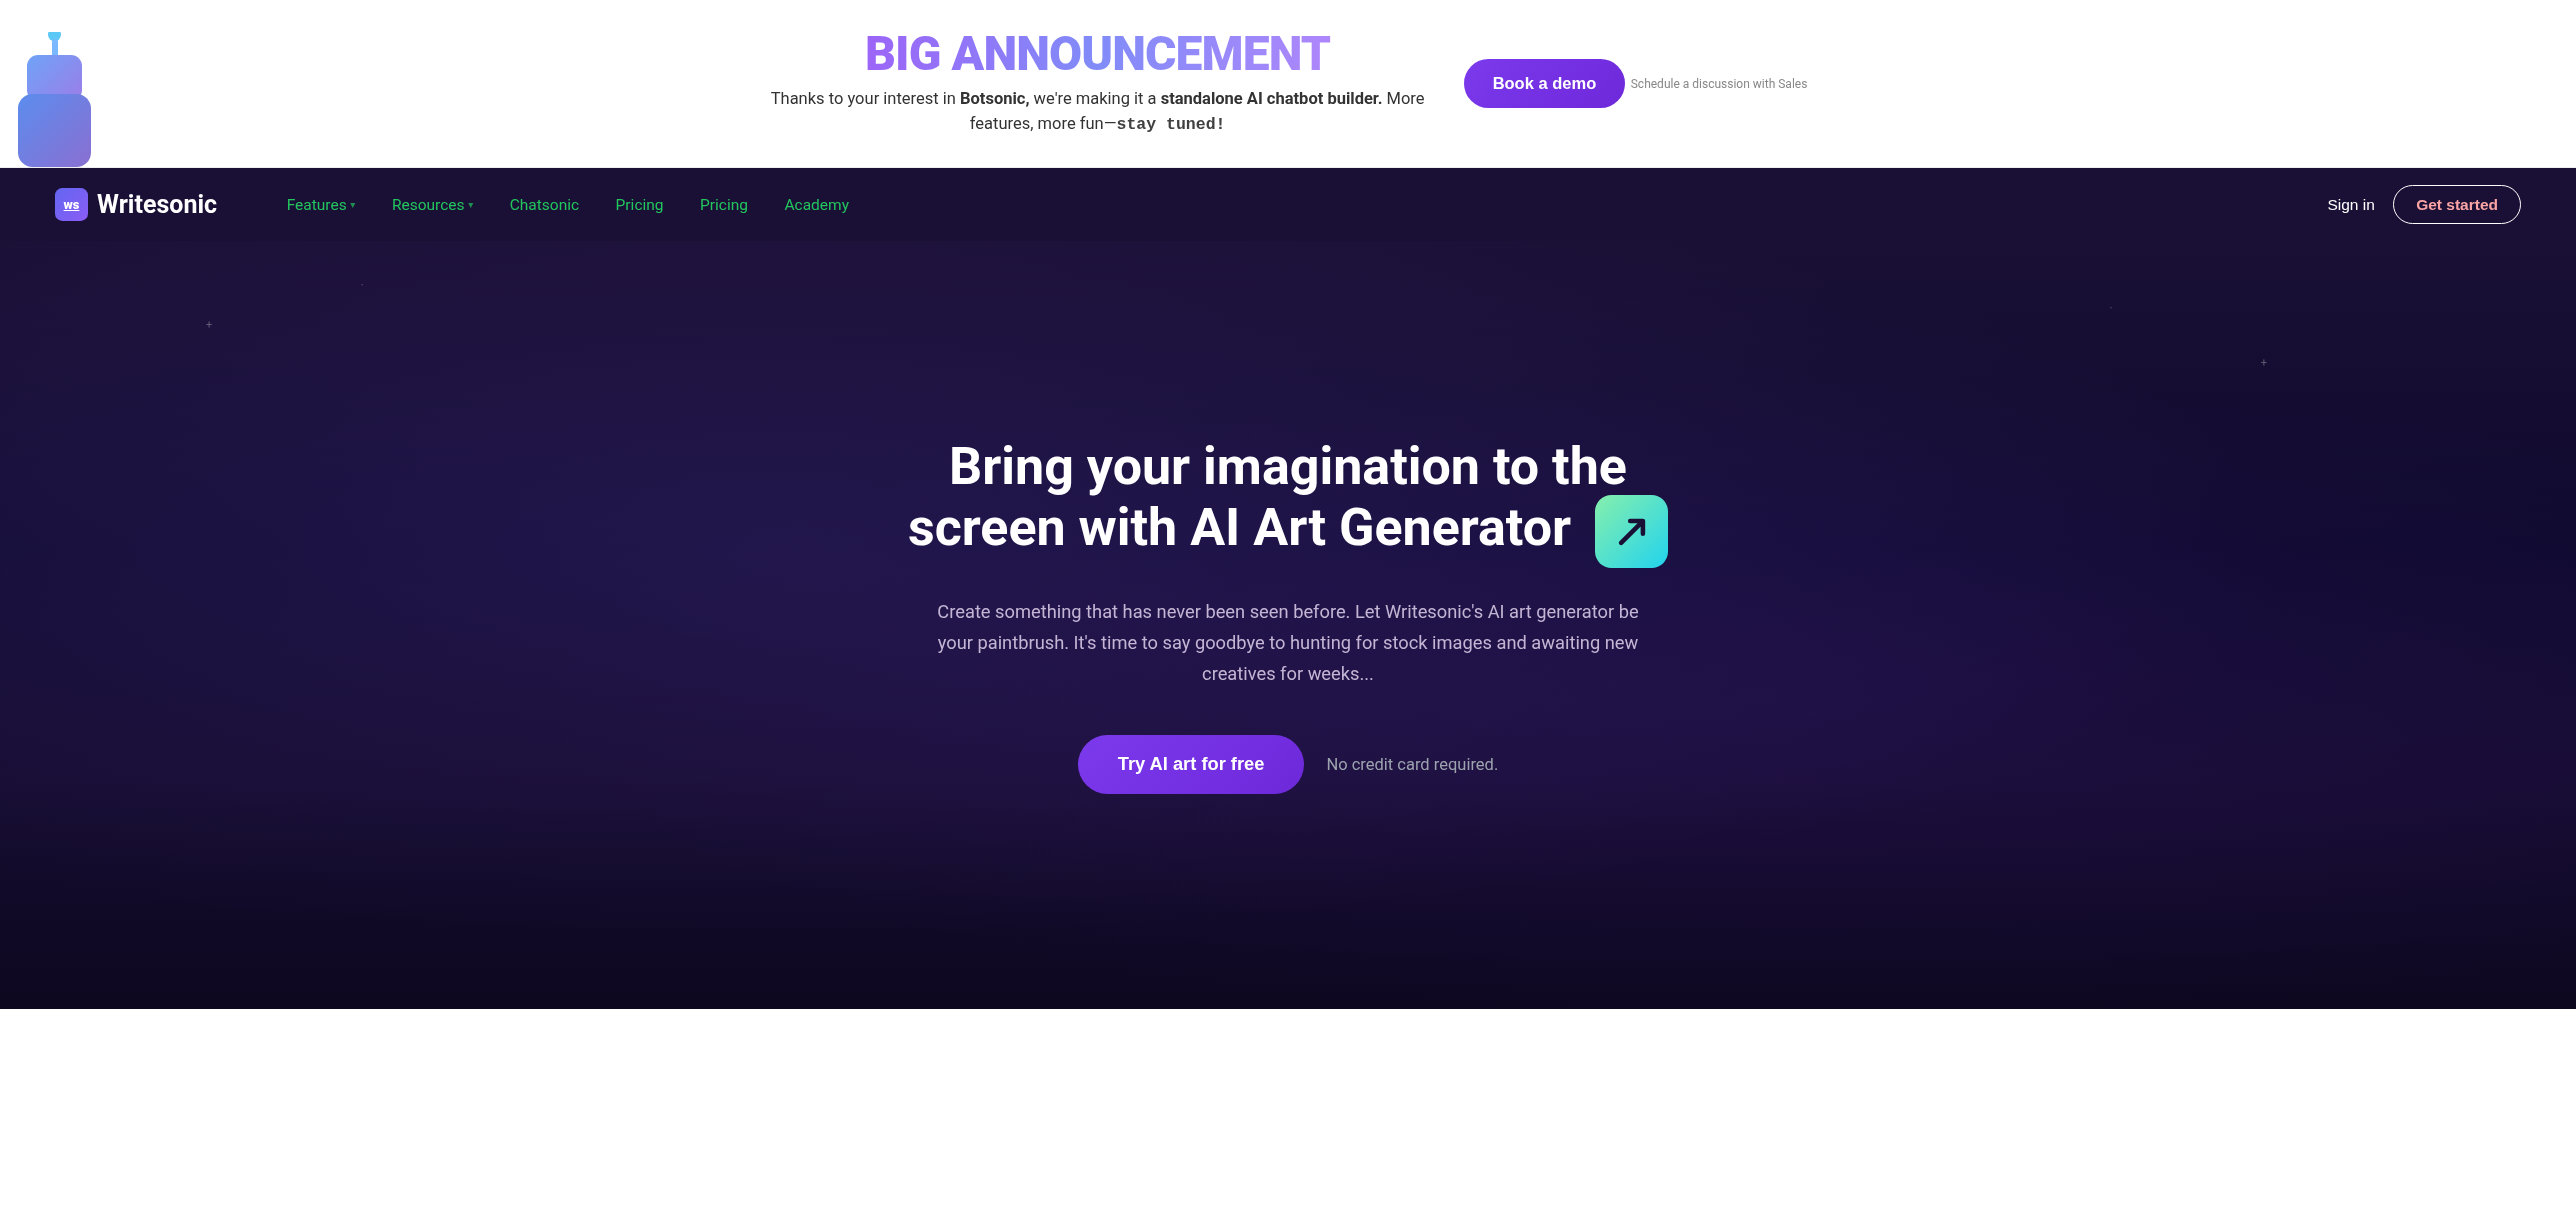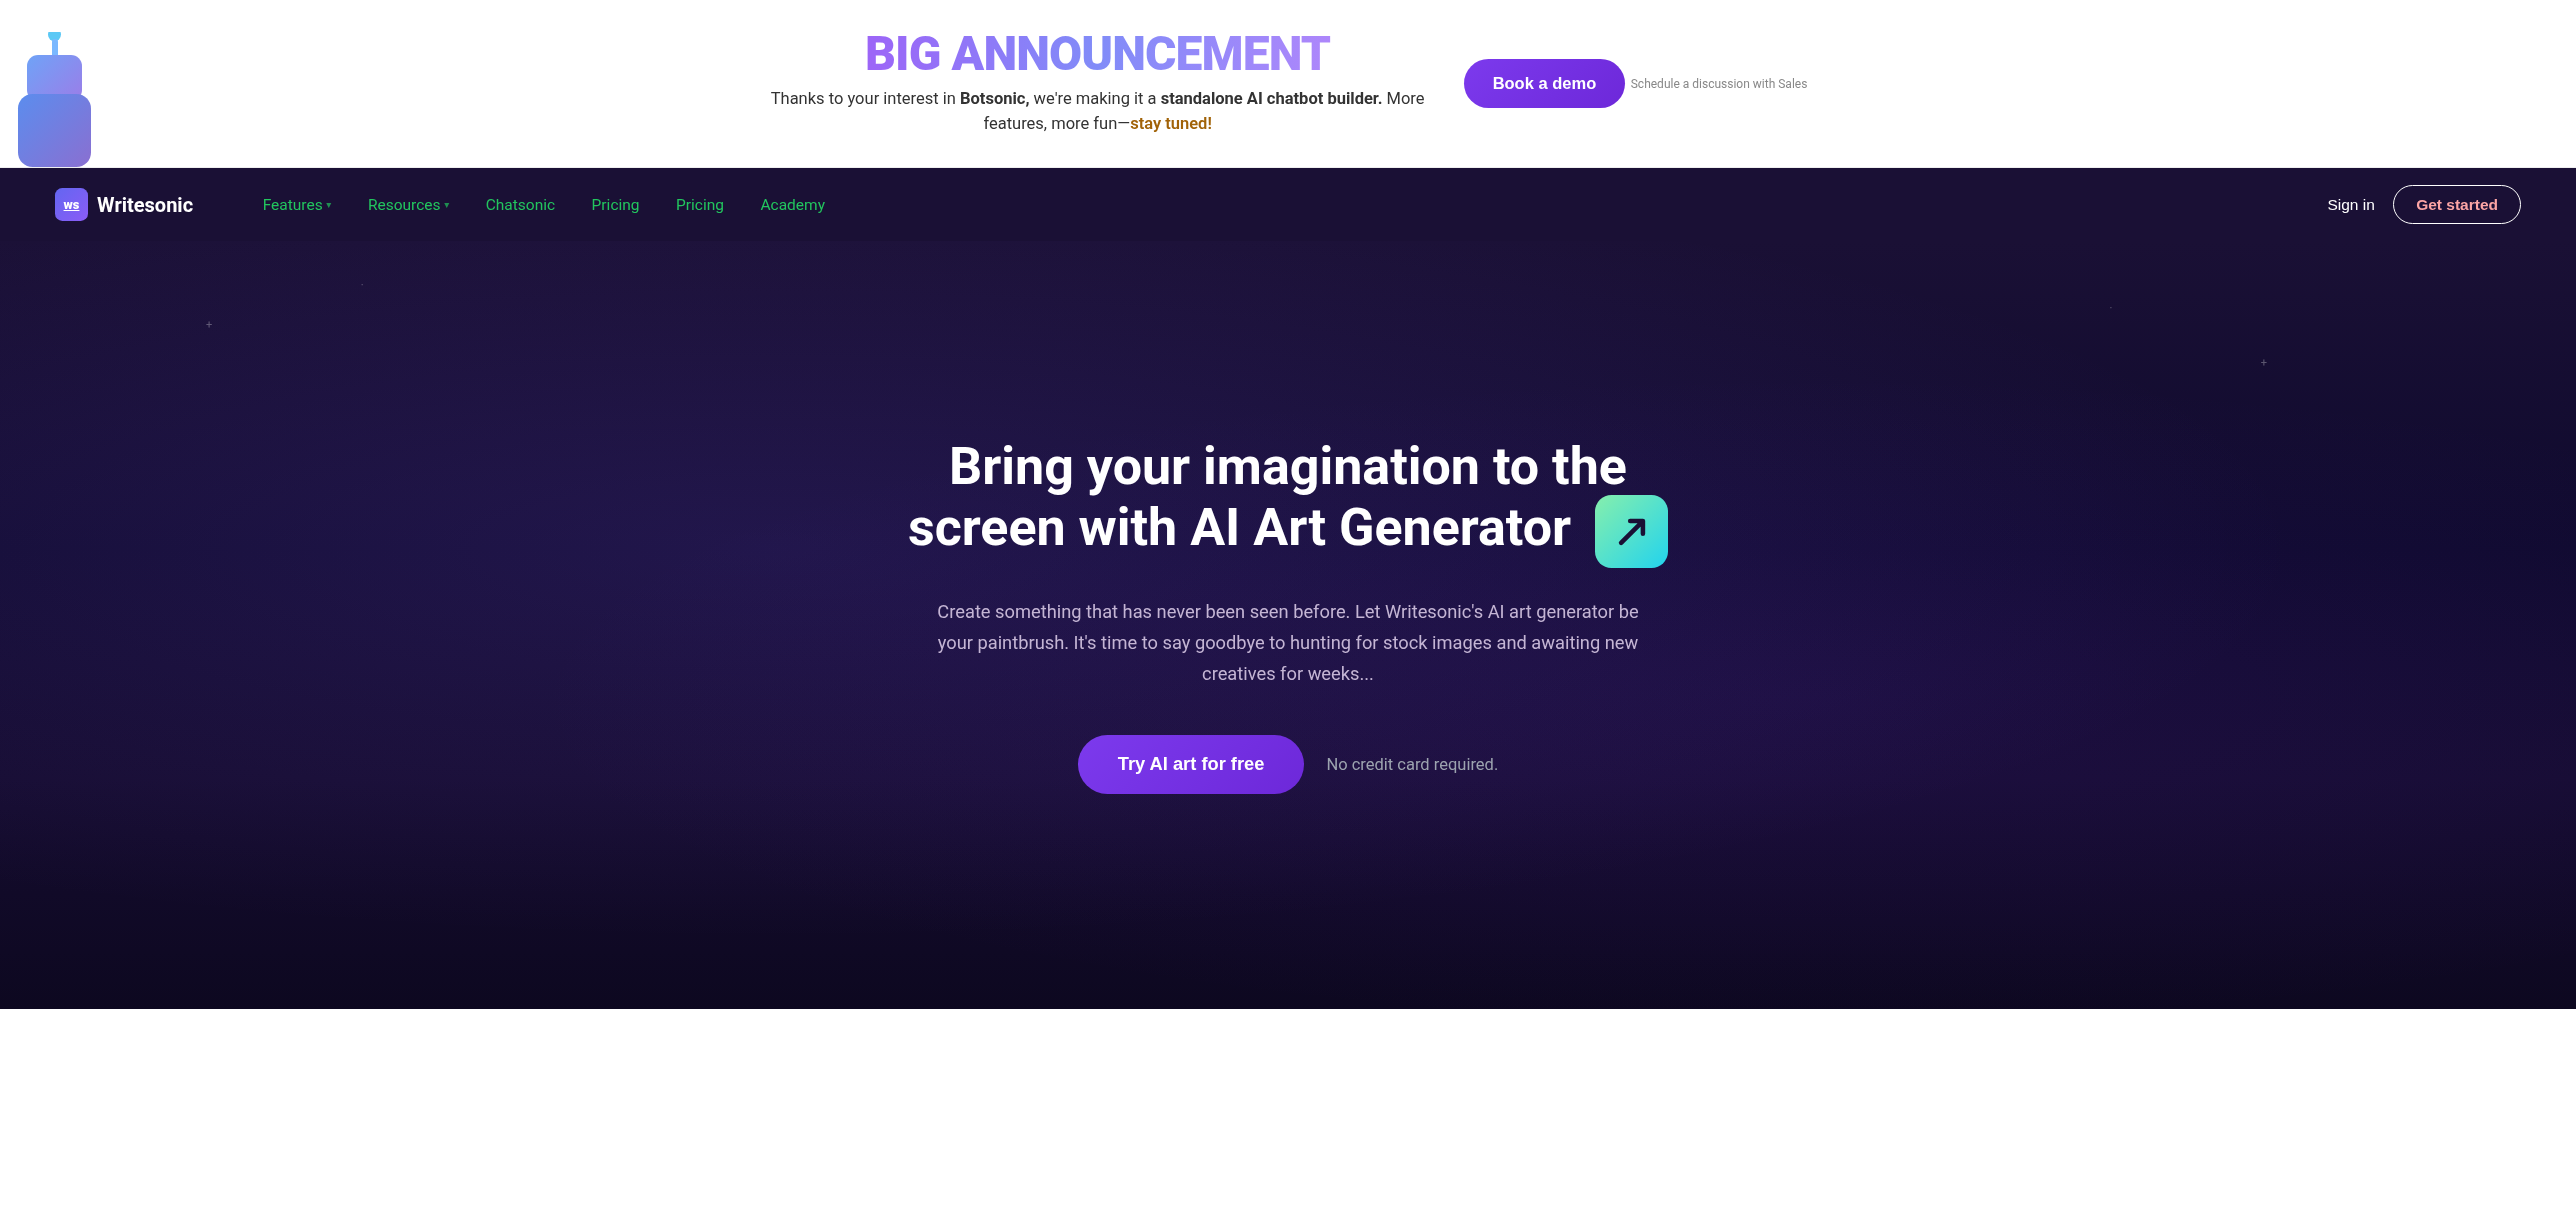--- a/index.html
+++ b/index.html
@@ -78,23 +78,24 @@
       line-height: 1;
       margin-bottom: 9.1px;
     }
     .banner-text {
       font-size: 16.5px;
       color: #333;
       line-height: 1.5;
     }
     .banner-text strong { font-weight: 700; }
     .banner-text .highlight {
-      color: #a16207;
+      color: #404040;
       font-weight: 600;
       text-decoration: none;
+      font-family: Liberation Mono, monospace;
     }
     .banner-cta {
       display: flex;
       flex-direction: row;
       align-items: center;
       gap: 5.5px;
       min-width: 183px;
     }
     .book-demo-btn {
       background: linear-gradient(135deg, #7c3aed, #6d28d9);
@@ -136,21 +137,21 @@
       display: flex;
       align-items: center;
       justify-content: center;
       color: white;
       font-size: 12.8px;
       font-weight: 900;
       text-decoration: underline;
     }
     .logo-text {
       color: white;
-      font-size: 20px;
+      font-size: 25px;
       font-weight: 700;
     }
     .nav-links {
       display: flex;
       align-items: center;
       gap: 7.3px;
       flex: 1;
     }
     .nav-item {
       color: #22c55e;

